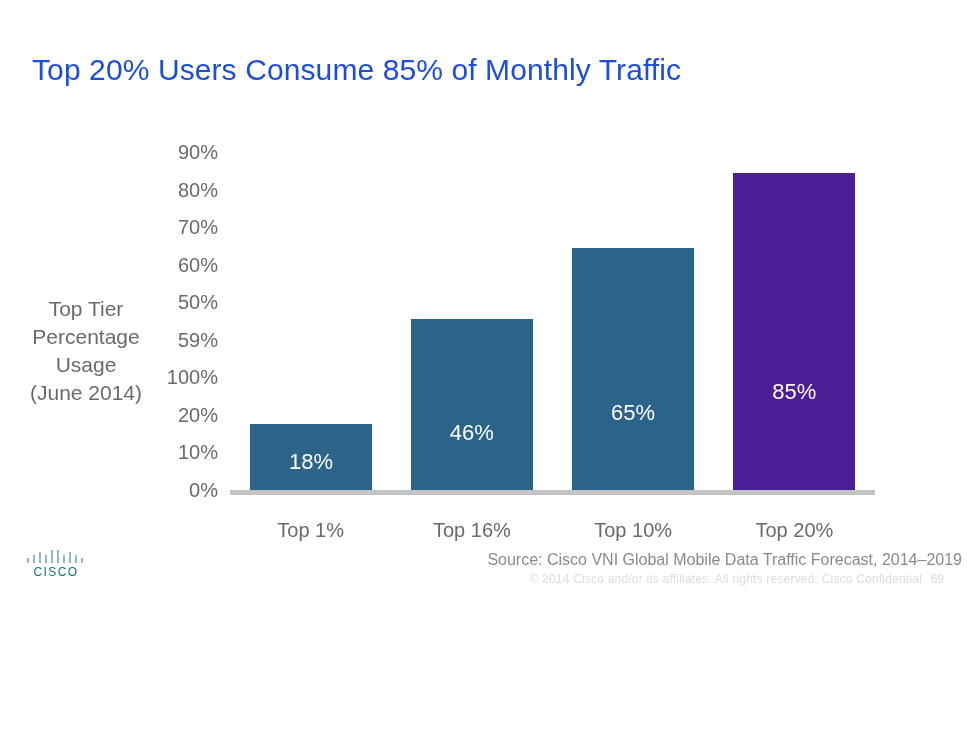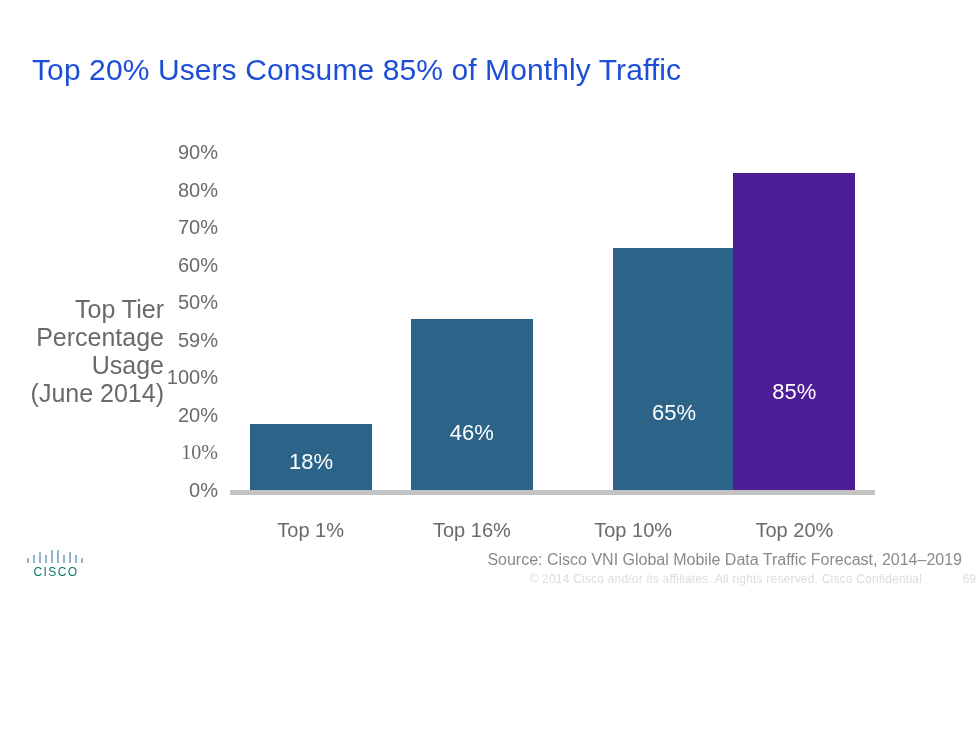--- a/index.html
+++ b/index.html
@@ -45,22 +45,22 @@
     width: 980px;
     height: 420px;
   }
 
   
   .y-axis-title {
     position: absolute;
     left: 8px;
     top: 175px;
     width: 156px;
-    text-align: right;
-    font-size: 25px;
+    text-align: center;
+    font-size: 21px;
     line-height: 28px;
     color: #6a6a6a;
   }
   .y-axis-title div { white-space: nowrap; }
 
   
   .y-ticks {
     position: absolute;
     left: 160px;
     top: 0;
@@ -159,21 +159,21 @@
     position: absolute;
     right: 58px;
     top: 572px;
     font-size: 12px;
     color: #dcdcdc;
     white-space: nowrap;
     letter-spacing: 0.2px;
   }
   .page-number {
     position: absolute;
-    right: 4px;
+    right: 36px;
     top: 572px;
     font-size: 12px;
     color: #dcdcdc;
   }
 
   
   .cisco-logo {
     position: absolute;
     left: 24px;
     top: 550px;
@@ -213,21 +213,21 @@
 
     <div class="y-axis-title">
       <div>Top Tier</div>
       <div>Percentage</div>
       <div>Usage</div>
       <div>(June 2014)</div>
     </div>
 
     <div class="y-ticks">
         <div class="y-tick" style="top: 370px;">0%</div>
-        <div class="y-tick" style="top: 332.444px; font-family: Liberation Serif, serif;">10%</div>
+        <div class="y-tick" style="top: 332.444px;">10%</div>
         <div class="y-tick" style="top: 294.889px;">20%</div>
         <div class="y-tick" style="top: 257.333px;">100%</div>
         <div class="y-tick" style="top: 219.778px;">59%</div>
         <div class="y-tick" style="top: 182.222px;">50%</div>
         <div class="y-tick" style="top: 144.667px;">60%</div>
         <div class="y-tick" style="top: 107.111px;">70%</div>
         <div class="y-tick" style="top: 69.5556px;">80%</div>
         <div class="y-tick" style="top: 32px;">90%</div>
       </div>
 
@@ -237,21 +237,21 @@
             <div class="bar" style="height: 67.6px; background: rgb(44, 100, 137); left: 20px;">
               <div class="bar-label" style="bottom: 18.928px;">18%</div>
             </div>
           </div>
           <div class="bar-slot" style="left: 161.25px; width: 161.25px;">
             <div class="bar" style="height: 172.756px; background: rgb(44, 100, 137); left: 19.625px;">
               <div class="bar-label" style="bottom: 48.3716px;">46%</div>
             </div>
           </div>
           <div class="bar-slot" style="left: 322.5px; width: 161.25px;">
-            <div class="bar" style="height: 244.111px; background: rgb(44, 100, 137); left: 19.625px; margin-left: 41px;">
+            <div class="bar" style="height: 244.111px; background: rgb(44, 100, 137); left: 19.625px;">
               <div class="bar-label" style="bottom: 68.3511px;">65%</div>
             </div>
           </div>
           <div class="bar-slot" style="left: 483.75px; width: 161.25px;">
             <div class="bar" style="height: 319.222px; background: #4c1d95; left: 19.625px;">
               <div class="bar-label" style="bottom: 89.3822px;">85%</div>
             </div>
           </div>
         </div>
       <div class="axis-baseline"></div>

